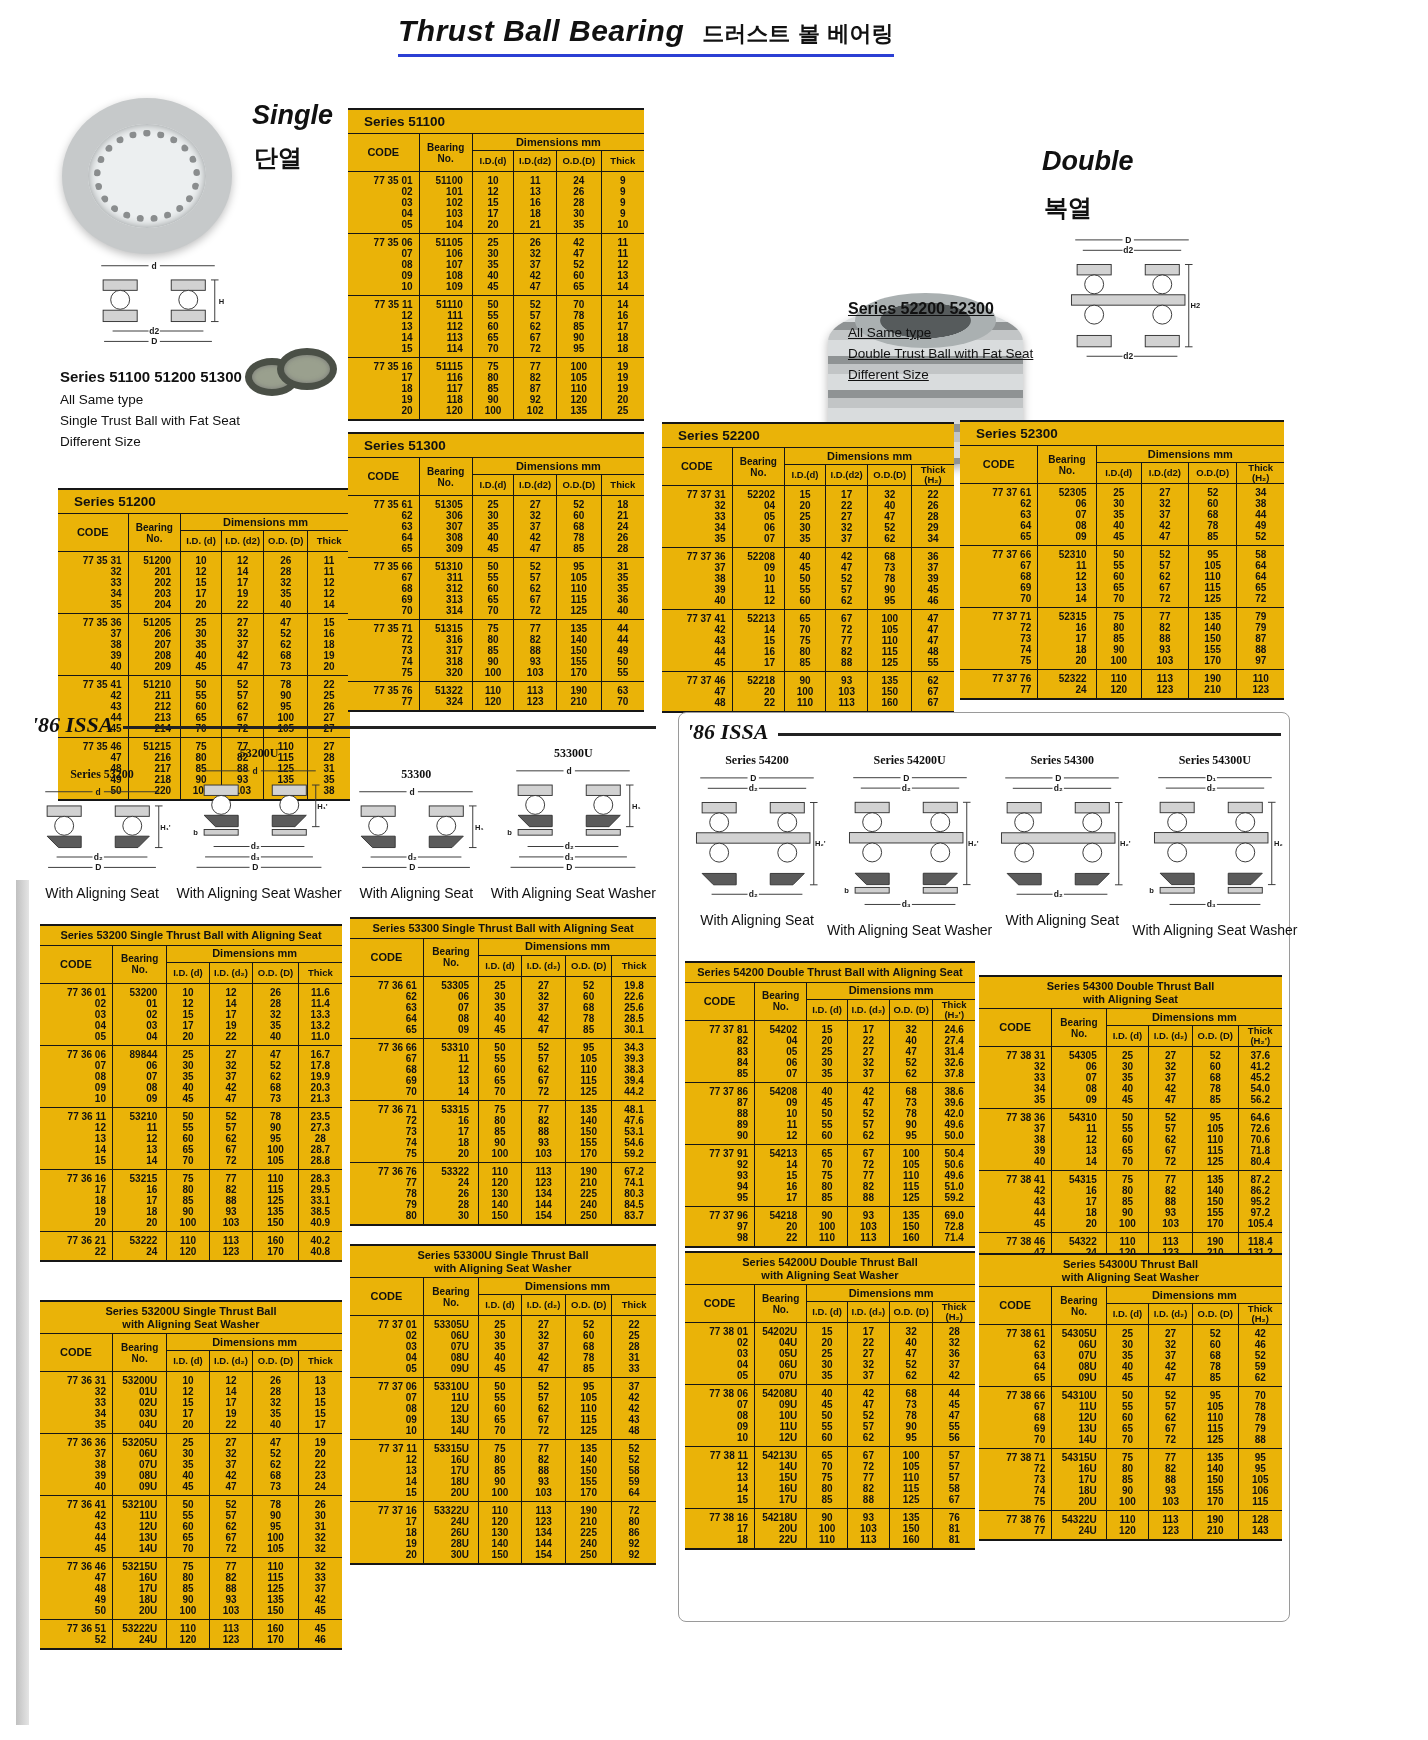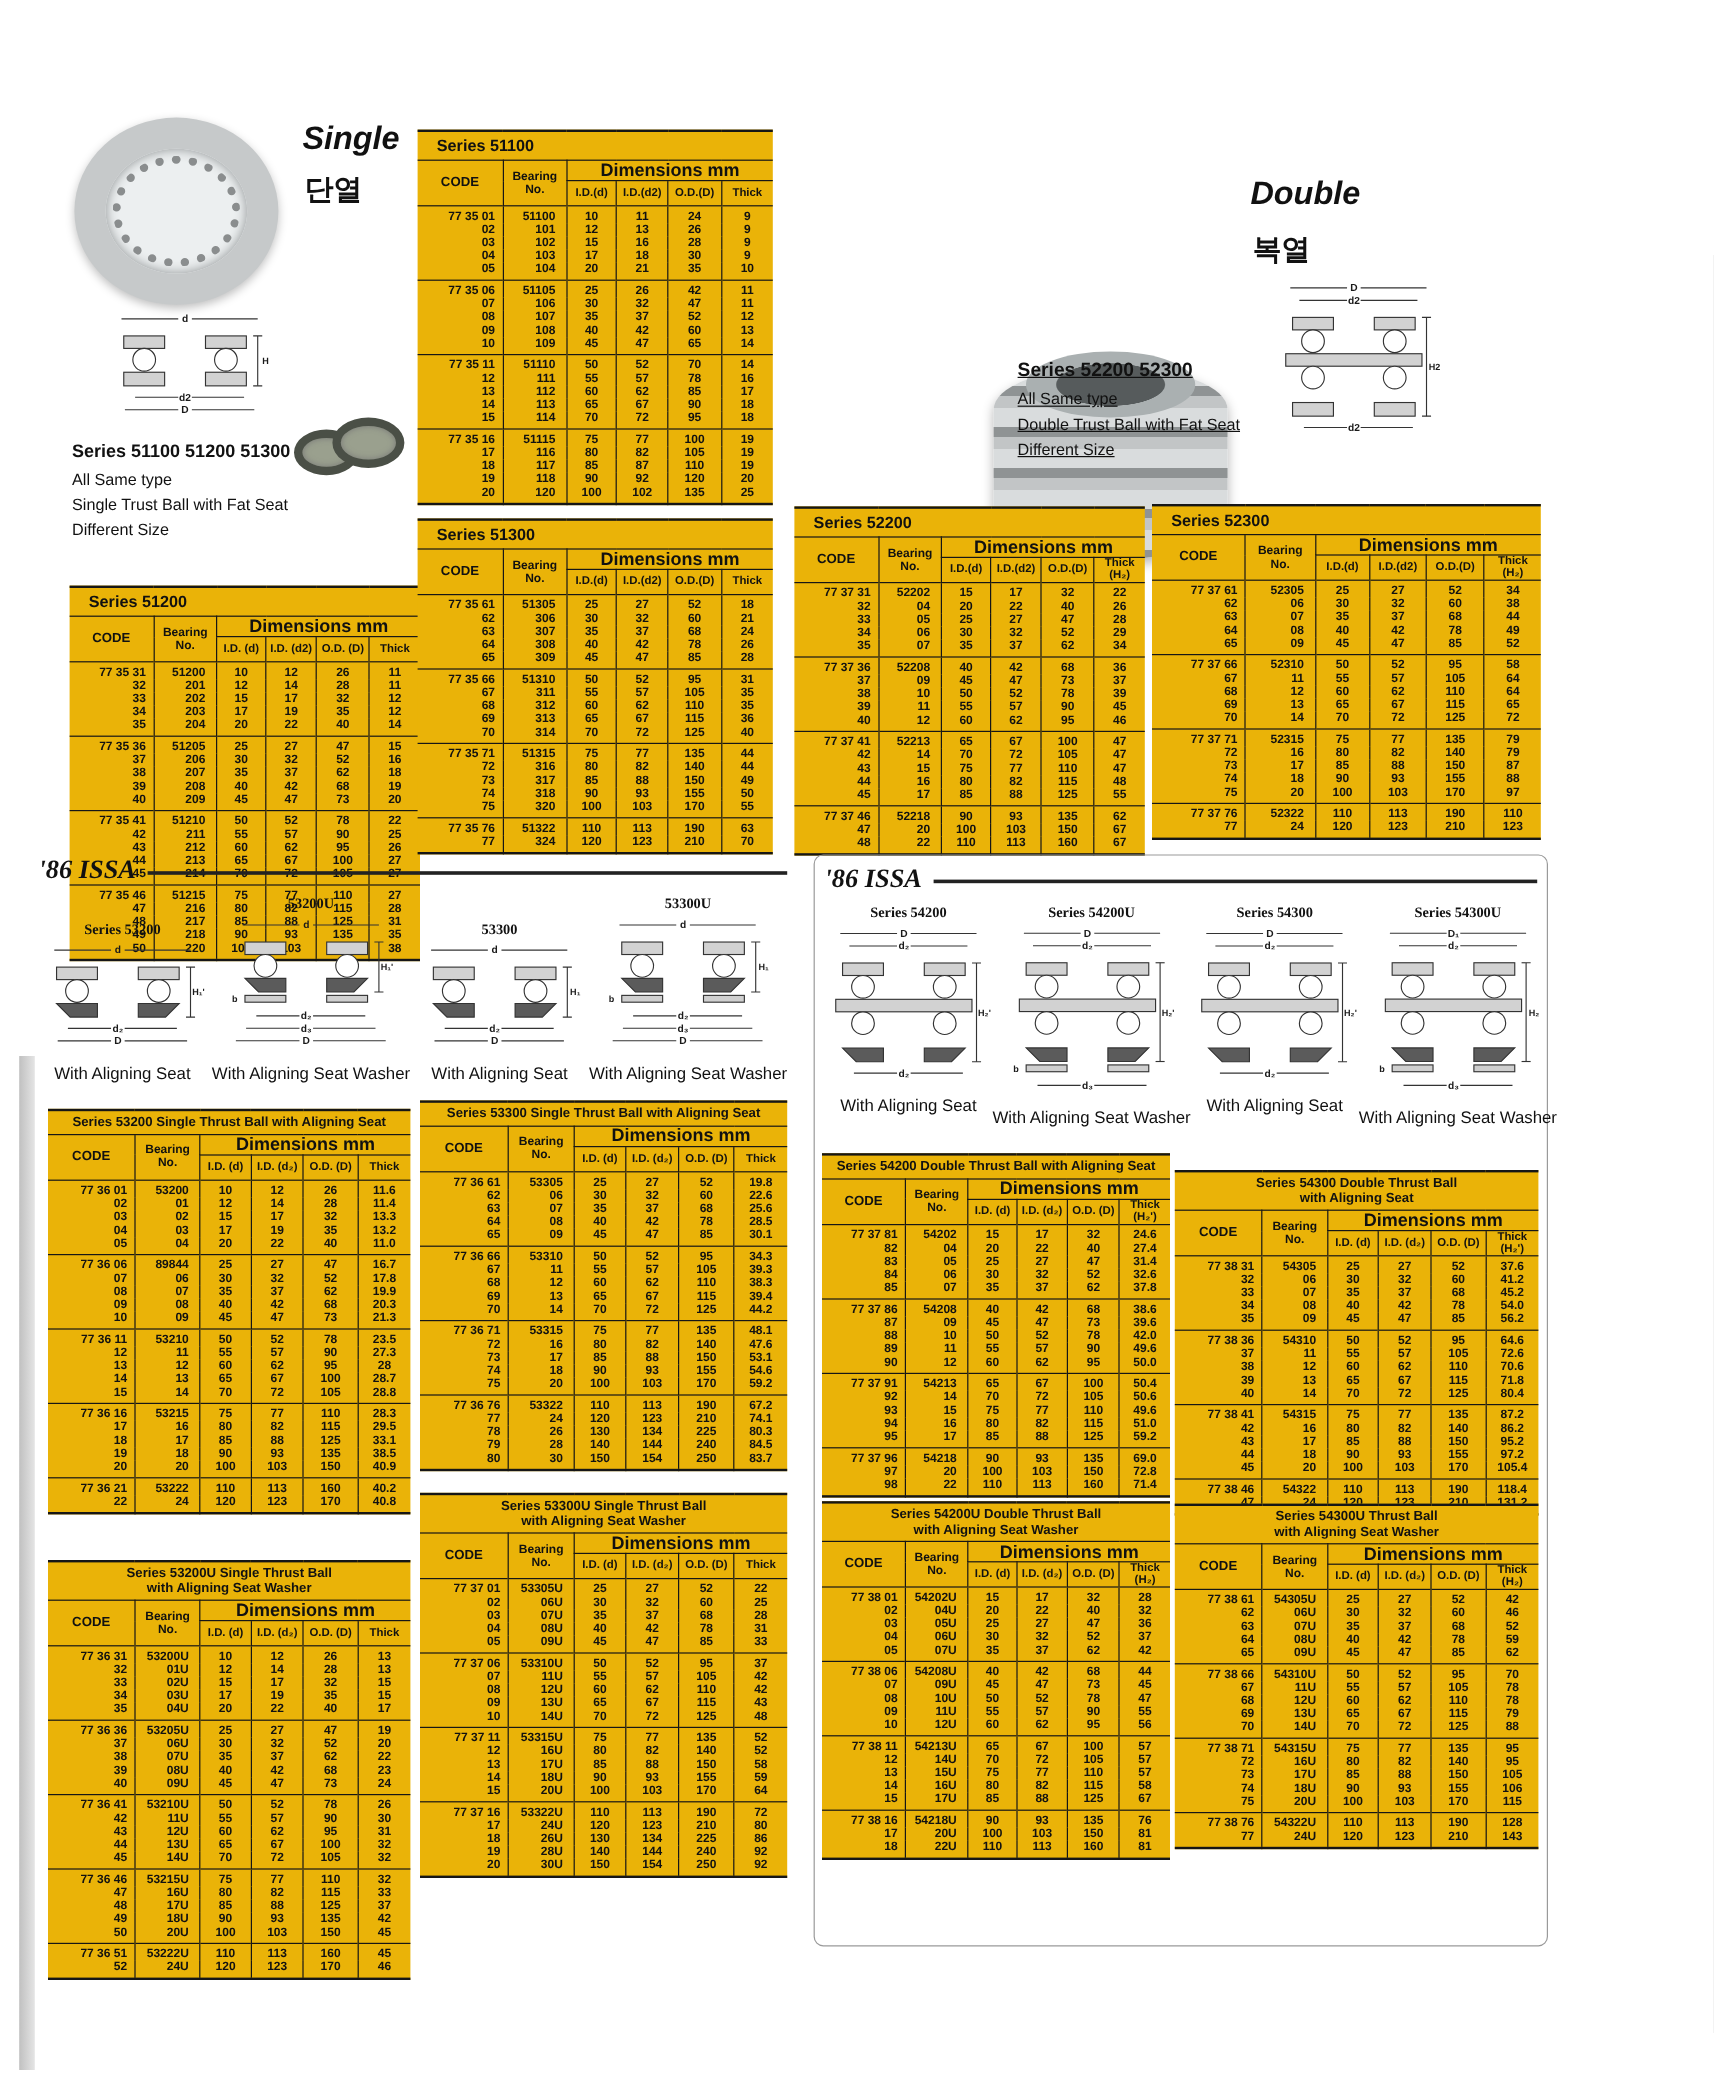--- a/index.html
+++ b/index.html
@@ -46,36 +46,39 @@
   table.cat{border-collapse:collapse;table-layout:fixed;width:100%;
             border-top:2px solid #161616;border-bottom:2px solid #161616;background:#eab308;}
   .cat th,.cat td{font:700 10px/11px "Liberation Sans",sans-serif;padding:0 2px;overflow:hidden;white-space:nowrap;}
   .cat .tbl-title{border-bottom:1.5px solid #161616;text-align:left;font-size:13.5px;line-height:15px;
                   padding:4px 0 4px 16px;font-weight:700;}
   .cat.small-title .tbl-title{text-align:center;font-size:11px;line-height:12.5px;padding:3px 0;}
   .cat thead{border-bottom:1.5px solid #161616;}
   .cat th.hcell{vertical-align:middle;text-align:center;}
   .cat th.h-code{font-size:11px;}
   .cat th.h-brg{font-size:10px;white-space:normal;line-height:11px;}
-  .cat th.h-dims{font-size:15px;border-bottom:1px solid #161616;height:16px;}
+  .cat th.h-dims{font-size:11px;border-bottom:1px solid #161616;height:16px;}
   .cat th.h-sub{font-size:9.5px;height:20px;white-space:normal;line-height:10px;margin-top:34px;}
   .cat .vb{border-left:1px solid #161616;}
   .cat tbody{border-top:1.2px solid #161616;}
   .cat tbody:first-of-type{border-top:none;}
   .cat tbody tr:first-child td{padding-top:3px;}
   .cat tbody tr:last-child td{padding-bottom:3px;}
   .cat td.c-code{text-align:right;padding-right:6px;}
   .cat td.c-brg{text-align:right;padding-right:9px;}
   .cat td.c-num{text-align:center;}
 </style>
 </head>
 <body>
 
 <div id="page">
 
+  <div class="abs page-title">
+    <span class="title-en">Thrust Ball Bearing</span><span class="title-ko">드러스트 볼 베어링</span>
+  </div>
 
   <div class="abs ring" style="left:62px;top:98px;width:118px;height:104px;">
       <div class="balls"></div>
     </div>
   <div class="abs big-label-en" style="left:252px;top:100px;">Single</div>
   <div class="abs big-label-ko" style="left:254px;top:142px;">단열</div>
   <div class="abs parts dark" style="left:243px;top:188px;width:100px;height:62px;">
     <span style="left:2px;top:14px;width:40px;height:24px;"></span>
     <span style="left:34px;top:4px;width:46px;height:28px;"></span>
   </div>

